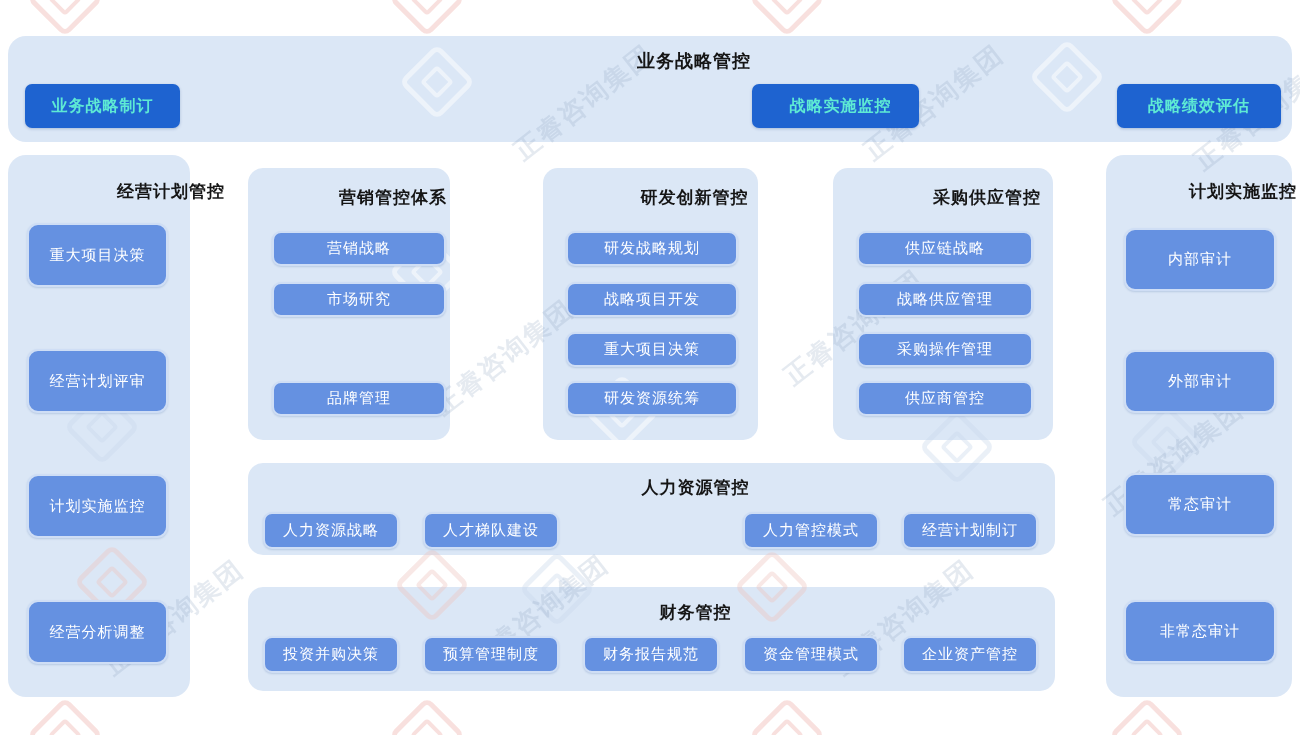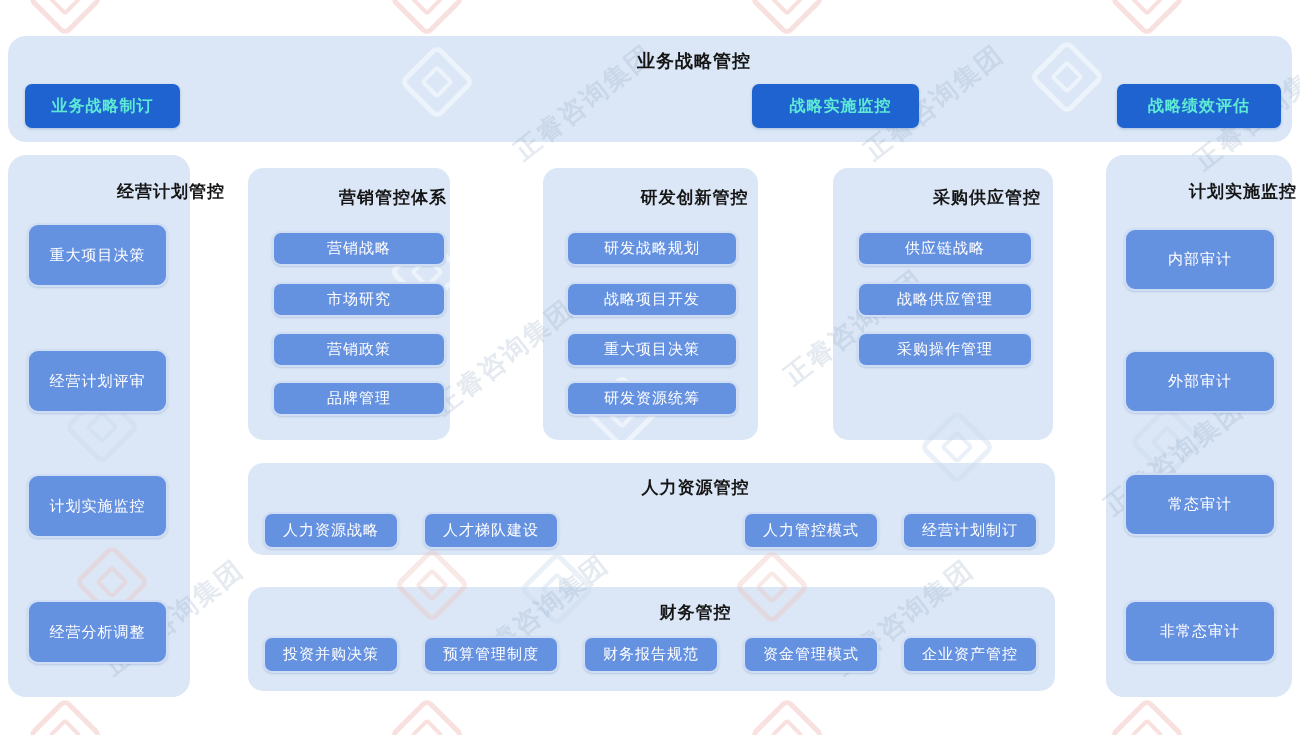--- a/index.html
+++ b/index.html
@@ -50,37 +50,37 @@
     <div class="block block-side" style="left:19px;top:68px;width:141px;height:64px;">重大项目决策</div>
     <div class="block block-side" style="left:19px;top:194px;width:141px;height:64px;">经营计划评审</div>
     <div class="block block-side" style="left:19px;top:319px;width:141px;height:64px;">计划实施监控</div>
     <div class="block block-side" style="left:19px;top:445px;width:141px;height:64px;">经营分析调整</div>
   </div>
 
   <div class="panel panel-sm" style="left:248px;top:168px;width:202px;height:272px;">
     <div class="panel-title" style="top:18px;">营销管控体系</div>
     <div class="block" style="left:24px;top:63px;width:174px;height:35px;">营销战略</div>
     <div class="block" style="left:24px;top:114px;width:174px;height:35px;">市场研究</div>
-    <div class="block" style="left:24px;top:164px;width:174px;height:35px;">营销政策</div>
     <div class="block" style="left:24px;top:213px;width:174px;height:35px;">品牌管理</div>
   </div>
 
   <div class="panel panel-sm" style="left:543px;top:168px;width:215px;height:272px;">
     <div class="panel-title" style="top:18px;">研发创新管控</div>
     <div class="block" style="left:23px;top:63px;width:172px;height:35px;">研发战略规划</div>
     <div class="block" style="left:23px;top:114px;width:172px;height:35px;">战略项目开发</div>
     <div class="block" style="left:23px;top:164px;width:172px;height:35px;">重大项目决策</div>
     <div class="block" style="left:23px;top:213px;width:172px;height:35px;">研发资源统筹</div>
   </div>
 
   <div class="panel panel-sm" style="left:833px;top:168px;width:220px;height:272px;">
     <div class="panel-title" style="top:18px;">采购供应管控</div>
     <div class="block" style="left:24px;top:63px;width:176px;height:35px;">供应链战略</div>
     <div class="block" style="left:24px;top:114px;width:176px;height:35px;">战略供应管理</div>
     <div class="block" style="left:24px;top:164px;width:176px;height:35px;">采购操作管理</div>
+    <div class="block" style="left:24px;top:213px;width:176px;height:35px;">供应商管控</div>
   </div>
 
   <div class="panel panel-sm" style="left:248px;top:463px;width:807px;height:92px;">
     <div class="panel-title" style="top:13px;">人力资源管控</div>
     <div class="block" style="left:15px;top:49px;width:136px;height:37px;">人力资源战略</div>
     <div class="block" style="left:175px;top:49px;width:136px;height:37px;">人才梯队建设</div>
     <div class="block" style="left:495px;top:49px;width:136px;height:37px;">人力管控模式</div>
     <div class="block" style="left:654px;top:49px;width:136px;height:37px;">经营计划制订</div>
   </div>
 

